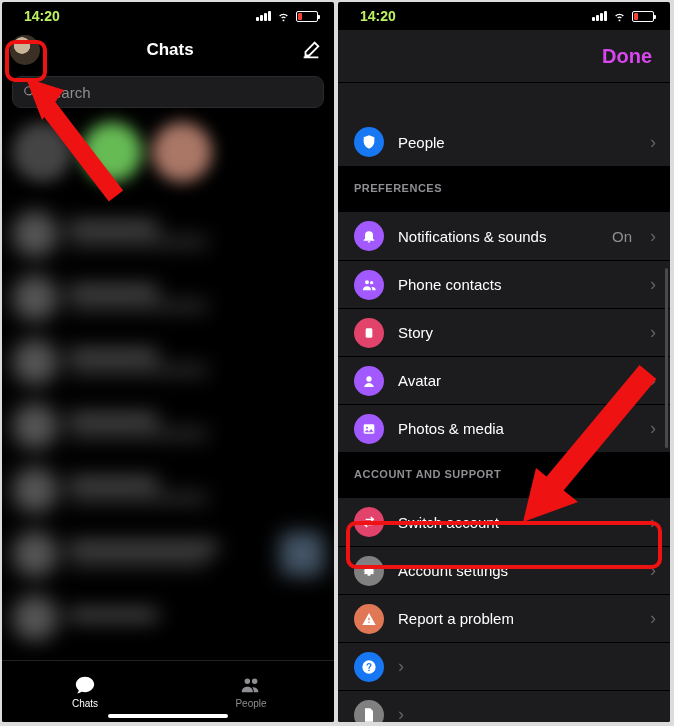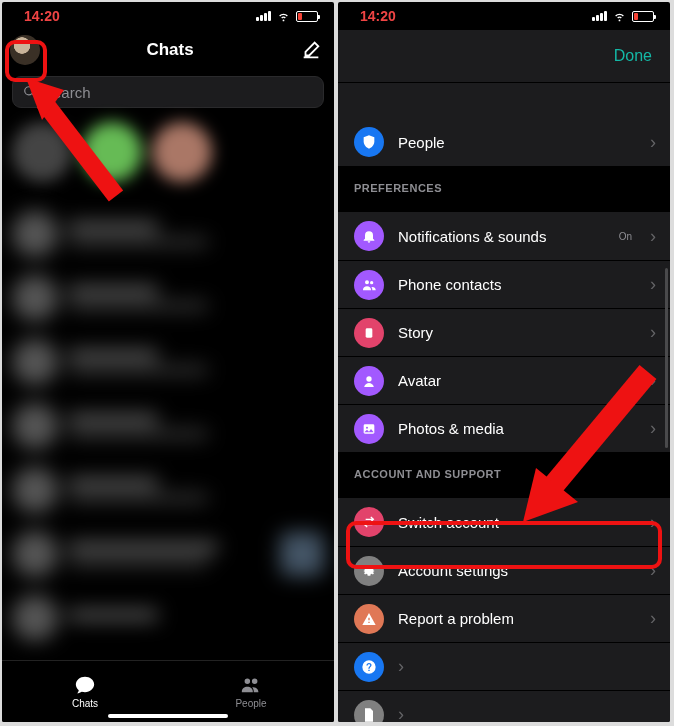--- a/index.html
+++ b/index.html
@@ -2,21 +2,21 @@
 <html><head>
 <meta charset="utf-8">
 <style>
   * { box-sizing: border-box; margin: 0; padding: 0; font-family: -apple-system, Helvetica, Arial, sans-serif; }
   body { background:#dcdcdc; width:674px; height:726px; display:flex; gap:4px; padding:2px; }
   .phone { background:#000; position:relative; height:720px; overflow:hidden; border-radius:2px; }
   .phone.left { width:332px; }
   .phone.right { width:332px; }
 
   
-  .status { height:28px; display:flex; justify-content:space-between; align-items:center; padding:0 16px 0 22px; color:#ef4444; font-size:14px; font-weight:600; }
+  .status { height:28px; display:flex; justify-content:space-between; align-items:center; padding:0 16px 0 22px; color:#bef264; font-size:14px; font-weight:600; }
   .status-icons { display:flex; align-items:center; gap:5px; }
   .bars { display:flex; align-items:flex-end; gap:1px; }
   .bars span { width:3px; background:#fff; border-radius:1px; }
   .bars span:nth-child(1){height:4px;} .bars span:nth-child(2){height:6px;} .bars span:nth-child(3){height:8px;} .bars span:nth-child(4){height:10px;}
   .wifi { width:15px; height:11px; }
   .battery { width:22px; height:11px; border:1px solid #fff; border-radius:2px; position:relative; }
   .battery::after { content:""; position:absolute; right:-3px; top:3px; width:2px; height:4px; background:#fff; border-radius:0 1px 1px 0; }
   .battery .fill { position:absolute; left:1px; top:1px; height:7px; width:4px; background:#f44336; border-radius:1px; }
 
   
@@ -40,28 +40,28 @@
   .thumb{width:44px;height:44px;border-radius:8px;background:#456;}
 
   .tabbar { position:absolute; bottom:0; left:0; right:0; height:62px; background:#000; border-top:1px solid #222; display:flex; }
   .tab { flex:1; display:flex; flex-direction:column; align-items:center; justify-content:center; gap:2px; color:#8e8e93; font-size:10px; }
   .tab.active{ color:#fff; }
   .tab svg{ width:22px;height:22px; fill:currentColor;}
   .home-ind { position:absolute; bottom:4px; left:50%; transform:translateX(-50%); width:120px; height:4px; background:#fff; border-radius:3px; }
 
   
   .right .sheet-top { height:52px; background:#1c1c1e; display:flex; align-items:center; justify-content:flex-end; padding:0 18px; }
-  .done { color:#14b8a6; font-size:16px; font-weight:400; }
+  .done { color:#d946ef; font-size:20px; font-weight:700; }
   .scroll { position:absolute; top:80px; bottom:0; left:0; right:0; overflow:hidden; }
   .cell { height:48px; display:flex; align-items:center; padding:0 14px 0 16px; background:#1c1c1e; gap:14px; position:relative; }
   .cell + .cell { border-top:1px solid #000; }
   .icon-circle { width:30px;height:30px;border-radius:50%;display:flex;align-items:center;justify-content:center;flex-shrink:0;}
   .icon-circle svg{width:16px;height:16px;fill:#fff;}
   .cell .label{ color:#fff; font-size:15px; flex:1; }
-  .cell .value{ color:#8e8e93; font-size:10px; margin-right:4px;margin-left:26px;}
+  .cell .value{ color:#8e8e93; font-size:15px; margin-right:4px;margin-left:26px;}
   .chev{ color:#636366; font-size:18px; }
   .section-h{ color:#8e8e93; font-size:11px; font-weight:600; letter-spacing:0.5px; padding:16px 16px 18px; background:#000; text-transform:uppercase;}
   .scrollbar{ position:absolute; right:2px; top:186px; width:3px; height:180px; background:#4a4a4c; border-radius:2px;}
 
   
   .red-box-avatar { position:absolute; top:38px; left:3px; width:42px; height:42px; border:4px solid #ee1212; border-radius:10px; pointer-events:none; }
   .arrow1 { position:absolute; top:54px; left:14px; width:120px; height:150px; pointer-events:none; }
   .red-box-account { position:absolute; border:4px solid #ee1212; border-radius:10px; left:8px; width:316px; height:48px; top:519px; pointer-events:none; }
   .arrow2 { position:absolute; top:350px; left:140px; width:200px; height:200px; pointer-events:none; }
 </style>

